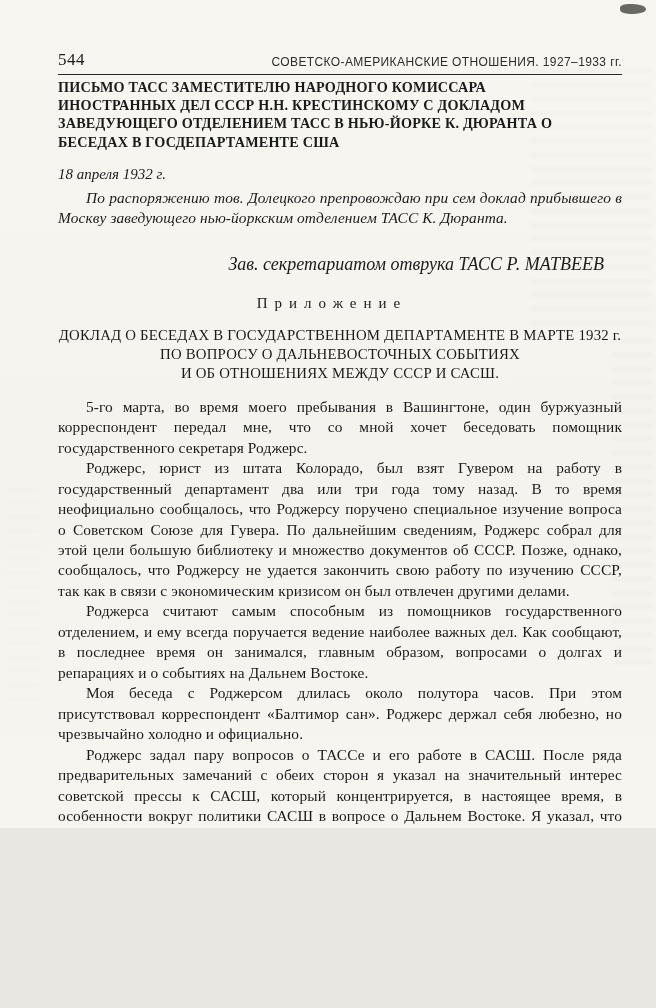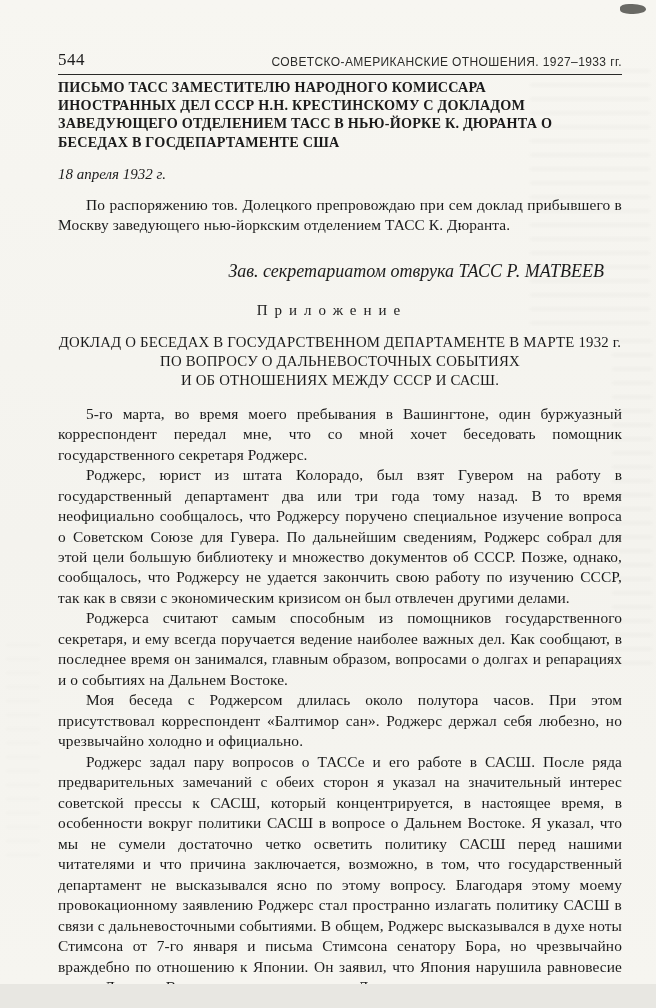--- a/index.html
+++ b/index.html
@@ -3,21 +3,21 @@
 <meta charset="utf-8">
 <style>
   html, body {
     margin: 0;
     padding: 0;
     background: #e8e7e2;
   }
   .page {
     position: relative;
     width: 656px;
-    height: 984px;
+    height: 828px;
     margin: 0 auto;
     background: linear-gradient(180deg, #f7f6f1 0%, #f4f3ee 55%, #f6f5f0 100%);
     color: #1b1b1b;
     font-family: "Liberation Serif", "DejaVu Serif", serif;
     overflow: hidden;
     box-sizing: border-box;
   }
   .content {
     position: relative;
     padding: 50px 34px 0 58px;
@@ -62,21 +62,21 @@
     line-height: 1.35;
   }
   .body-para {
     margin: 0;
     font-size: 15.4px;
     line-height: 1.33;
     text-align: justify;
     text-indent: 28px;
     letter-spacing: 0.1px;
   }
-  .cover-para { margin-top: 11px; }
+  .cover-para { margin-top: 4px; font-style: italic; }
   .signature-line {
     margin-top: 25px;
     font-style: italic;
     font-size: 18px;
     text-align: right;
     padding-right: 18px;
   }
   .attachment-label {
     margin-top: 20px;
     font-size: 15px;
@@ -163,19 +163,19 @@
 
     <div class="report-title" id="report-title">
         <div>ДОКЛАД О БЕСЕДАХ В ГОСУДАРСТВЕННОМ ДЕПАРТАМЕНТЕ В МАРТЕ 1932 г.</div>
         <div>ПО ВОПРОСУ О ДАЛЬНЕВОСТОЧНЫХ СОБЫТИЯХ</div>
         <div>И ОБ ОТНОШЕНИЯХ МЕЖДУ СССР И САСШ.</div>
       </div>
 
     <div class="report-paragraphs" id="report-paragraphs">
         <p class="body-para">5-го марта, во время моего пребывания в Вашингтоне, один буржуазный корреспондент передал мне, что со мной хочет беседовать помощник государственного секретаря Роджерс.</p>
         <p class="body-para">Роджерс, юрист из штата Колорадо, был взят Гувером на работу в государственный департамент два или три года тому назад. В то время неофициально сообщалось, что Роджерсу поручено специальное изучение вопроса о Советском Союзе для Гувера. По дальнейшим сведениям, Роджерс собрал для этой цели большую библиотеку и множество документов об СССР. Позже, однако, сообщалось, что Роджерсу не удается закончить свою работу по изучению СССР, так как в связи с экономическим кризисом он был отвлечен другими делами.</p>
-        <p class="body-para">Роджерса считают самым способным из помощников государственного секретаря, и ему всегда поручается ведение наиболее важных дел. Как сообщают, в последнее время он занимался, главным образом, вопросами о долгах и репарациях и о событиях на Дальнем Востоке.</p>
+        <p class="body-para">Роджерса считают самым способным из помощников государственного отделением, и ему всегда поручается ведение наиболее важных дел. Как сообщают, в последнее время он занимался, главным образом, вопросами о долгах и репарациях и о событиях на Дальнем Востоке.</p>
         <p class="body-para">Моя беседа с Роджерсом длилась около полутора часов. При этом присутствовал корреспондент «Балтимор сан». Роджерс держал себя любезно, но чрезвычайно холодно и официально.</p>
         <p class="body-para">Роджерс задал пару вопросов о ТАССе и его работе в САСШ. После ряда предварительных замечаний с обеих сторон я указал на значительный интерес советской прессы к САСШ, который концентрируется, в настоящее время, в особенности вокруг политики САСШ в вопросе о Дальнем Востоке. Я указал, что мы не сумели достаточно четко осветить политику САСШ перед нашими читателями и что причина заключается, возможно, в том, что государственный департамент не высказывался ясно по этому вопросу. Благодаря этому моему провокационному заявлению Роджерс стал пространно излагать политику САСШ в связи с дальневосточными событиями. В общем, Роджерс высказывался в духе ноты Стимсона от 7-го января и письма Стимсона сенатору Бора, но чрезвычайно враждебно по отношению к Японии. Он заявил, что Япония нарушила равновесие сил на Дальнем Востоке и что положение на Дальнем</p>
       </div>
 
   </div>
 </div>
 
 </body></html>

